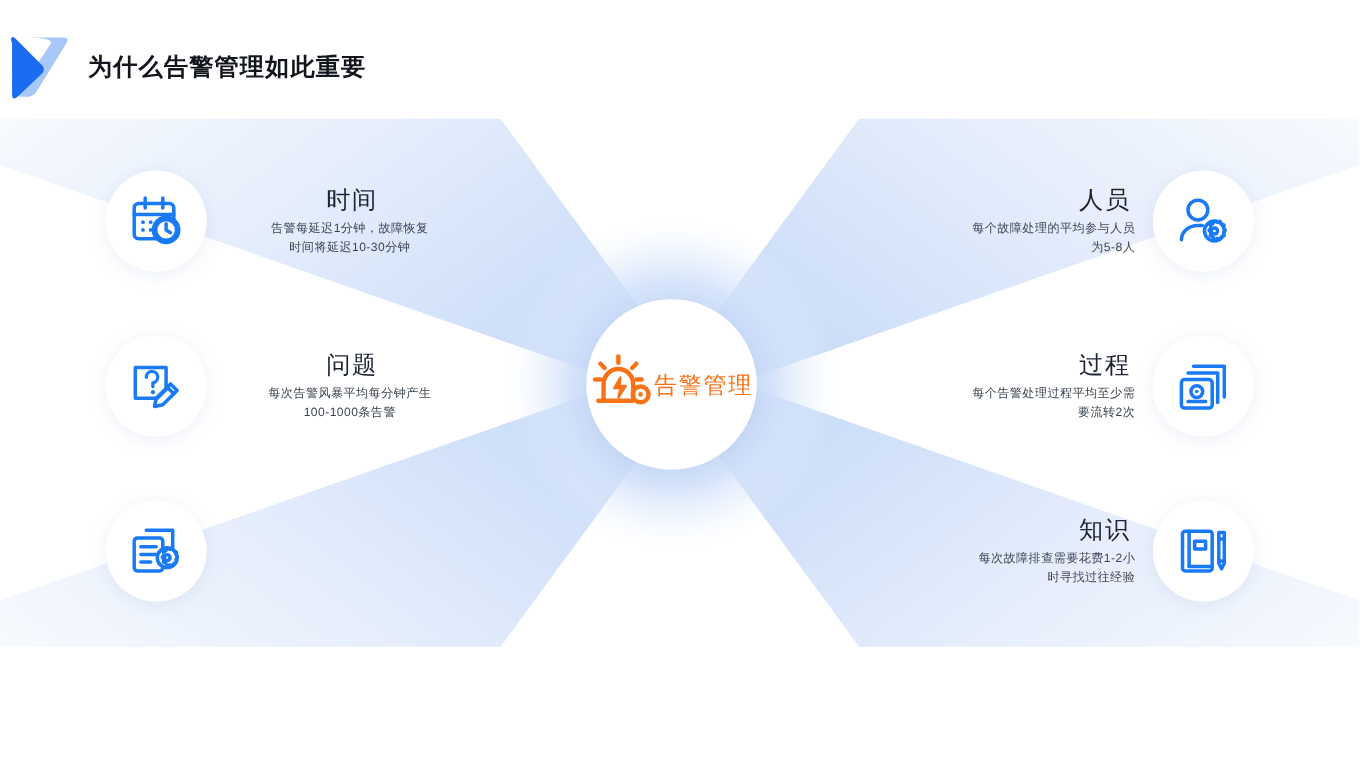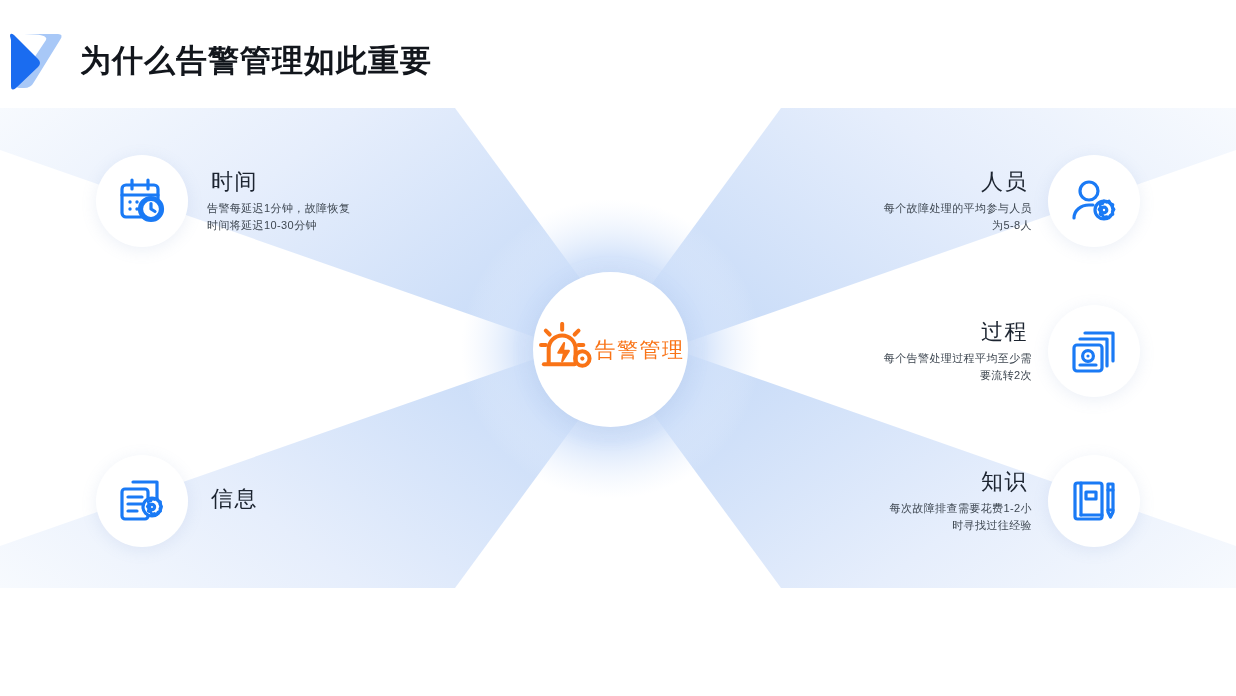--- a/index.html
+++ b/index.html
@@ -43,21 +43,21 @@
     z-index: 6;
   }
   .logo-mark {
     margin-left: 6px;
     width: 58px;
     height: 62px;
     flex: 0 0 auto;
   }
   .page-title {
     margin-left: 16px;
-    font-size: 31px;
+    font-size: 22px;
     font-weight: bold;
     color: #12161c;
     letter-spacing: 1px;
     white-space: nowrap;
     font-family: "Liberation Sans", "DejaVu Sans", sans-serif;
   }
 
   
   .center-node {
     position: absolute;
@@ -109,21 +109,21 @@
     display: flex;
     align-items: center;
     justify-content: center;
     flex: 0 0 auto;
   }
   .icon-bubble svg { width: 52px; height: 52px; display: block; }
 
   .feature-text {
     width: 260px;
   }
-  .feature.left  .feature-text { margin-left: 19px; text-align: left; }
+  .feature.left  .feature-text { margin-left: 0; text-align: center; }
   .feature.right .feature-text { margin-right: 16px; text-align: right; }
 
   .feature-title {
     font-size: 22px;
     color: #1c2430;
     letter-spacing: 1.5px;
     line-height: 1.25;
     margin-bottom: 4px;
   }
   .feature.left  .feature-title { padding-left: 4px; }
@@ -222,36 +222,51 @@
         <polyline points="35,28.5 35,34 39,36.5"></polyline>
       </svg>
     </div>
     <div class="feature-text">
       <div class="feature-title">时间</div>
       <div class="feature-desc">告警每延迟1分钟，故障恢复
 时间将延迟10-30分钟</div>
     </div>
   </div>
 
+  <div class="feature left row-2">
+    <div class="icon-bubble">
+      <svg viewBox="0 0 52 52" xmlns="http://www.w3.org/2000/svg" fill="none" stroke="#1a7af5" stroke-width="3.2" stroke-linecap="round" stroke-linejoin="round">
+        <path d="M7 9 h28 v20 l-8 8 H7 Z"></path>
+        <path d="M17 18 a5.2 5.2 0 1 1 6 5 v3.5" stroke-width="3"></path>
+        <circle cx="23" cy="31.5" r="1.9" fill="#1a7af5" stroke="none"></circle>
+        <path d="M39 24 l6 6 -13 13 -7.5 1.5 1.5 -7.5 Z"></path>
+        <line x1="36" y1="27" x2="42" y2="33"></line>
+      </svg>
+    </div>
+    <div class="feature-text">
+      <div class="feature-title">问题</div>
+      <div class="feature-desc">每次告警风暴平均每分钟产生
+100-1000条告警</div>
+    </div>
+  </div>
 
   <div class="feature left row-3">
     <div class="icon-bubble">
       <svg viewBox="0 0 52 52" xmlns="http://www.w3.org/2000/svg" fill="none" stroke="#1a7af5" stroke-width="3.2" stroke-linecap="round" stroke-linejoin="round">
         <path d="M17 7 h24 v24"></path>
         <rect x="6" y="14" width="26" height="30" rx="3"></rect>
         <line x1="12" y1="22" x2="26" y2="22"></line>
         <line x1="12" y1="29" x2="26" y2="29"></line>
         <line x1="12" y1="36" x2="21" y2="36"></line>
         <circle cx="36" cy="32" r="9" fill="#ffffff"></circle>
         <path d="M36 23.5 l2.4 1.1 2.4 -1.1 1.2 2.4 2.5 0.9 -0.6 2.6 1.6 2.1 -1.6 2.1 0.6 2.6 -2.5 0.9 -1.2 2.4 -2.4 -1.1 -2.4 1.1 -1.2 -2.4 -2.5 -0.9 0.6 -2.6 -1.6 -2.1 1.6 -2.1 -0.6 -2.6 2.5 -0.9 Z" stroke-width="2.8"></path>
         <circle cx="36" cy="32" r="2.6"></circle>
       </svg>
     </div>
     <div class="feature-text">
-      <div class="feature-title">信息</div>
     </div>
   </div>
 
   <div class="feature right row-1">
     <div class="icon-bubble">
       <svg viewBox="0 0 52 52" xmlns="http://www.w3.org/2000/svg" fill="none" stroke="#1a7af5" stroke-width="3.2" stroke-linecap="round" stroke-linejoin="round">
         <circle cx="21" cy="16" r="9"></circle>
         <path d="M6 43 a15 13 0 0 1 15 -13 h4"></path>
         <circle cx="36" cy="35" r="9" fill="#ffffff"></circle>
         <path d="M36 26 l2.5 1.2 2.5 -1.2 1.3 2.5 2.6 1 -0.6 2.7 1.7 2.2 -1.7 2.2 0.6 2.7 -2.6 1 -1.3 2.5 -2.5 -1.2 -2.5 1.2 -1.3 -2.5 -2.6 -1 0.6 -2.7 -1.7 -2.2 1.7 -2.2 -0.6 -2.7 2.6 -1 Z" stroke-width="2.9"></path>

